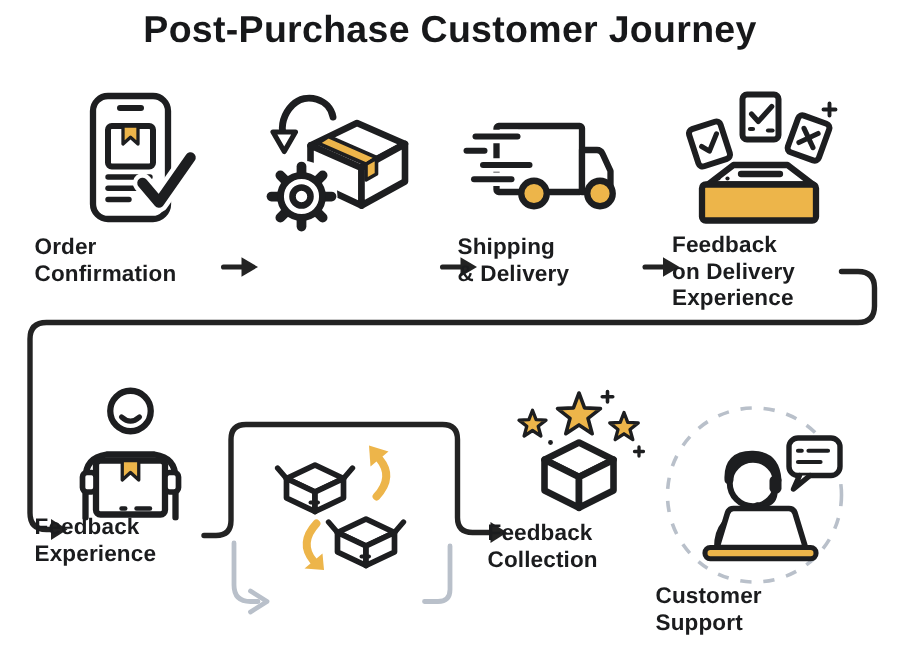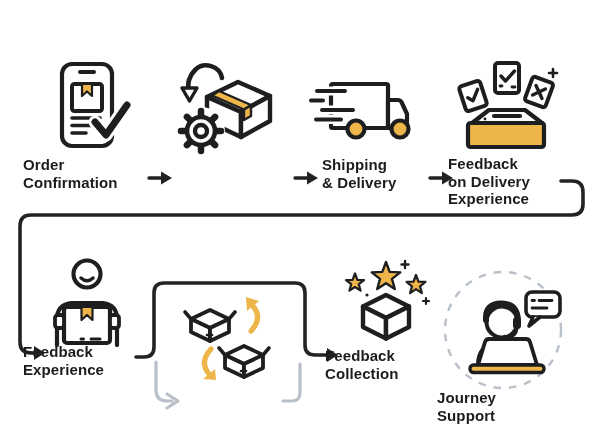--- a/index.html
+++ b/index.html
@@ -25,20 +25,21 @@
   .accf{fill:var(--accent,#edb54a);}
   .ln{stroke:var(--line,#232323);fill:none;stroke-linecap:round;stroke-linejoin:round;}
   .lnf{fill:var(--line,#232323);}
   .gr{stroke:var(--muted,#b9c0ca);fill:none;stroke-linecap:round;stroke-linejoin:round;}
 </style>
 </head>
 <body>
 
 <div class="canvas">
 
+  <div class="title">Post-Purchase Customer Journey</div>
 
   <svg class="abs" style="left:48px;top:58px" width="84" height="94" viewBox="0 0 84 94">
     <rect x="14" y="6" width="50" height="82" rx="10" class="stw" stroke-width="4.2"></rect>
     <path d="M32,14 H46" class="st" stroke-width="4"></path>
     <rect x="24" y="26" width="30" height="27" rx="2.5" class="stw" stroke-width="4"></rect>
     <path d="M34,26 h10 v12 l-5,-4.5 l-5,4.5 z" class="sta" stroke-width="2.2"></path>
     <path d="M24,60 H52" class="st" stroke-width="3.6"></path>
     <path d="M24,67.5 H46" class="st" stroke-width="3.6"></path>
     <path d="M24,75 H38" class="st" stroke-width="3.6"></path>
     <path d="M47,64 L58,77 L79,47" stroke="#fff" stroke-width="13" fill="none" stroke-linecap="round" stroke-linejoin="round"></path>
@@ -106,21 +107,21 @@
     <path d="M2,9 H15" class="ln" stroke-width="3.4"></path>
       <polygon points="14,2.5 25,9 14,15.5" class="lnf"></polygon>
   </svg>
 
 
   <svg class="abs" style="left:293px;top:169px" width="26" height="18" viewBox="0 0 26 18">
     <path d="M2,9 H15" class="ln" stroke-width="3.4"></path>
       <polygon points="14,2.5 25,9 14,15.5" class="lnf"></polygon>
   </svg>
 
-  <div class="node-label" style="left:322px;top:156px;width:130px">Shipping
+  <div class="node-label" style="left:305px;top:156px;width:130px">Shipping
 &amp; Delivery</div>
 
   <svg class="abs" style="left:428px;top:169px" width="26" height="18" viewBox="0 0 26 18">
     <path d="M2,9 H15" class="ln" stroke-width="3.4"></path>
       <polygon points="14,2.5 25,9 14,15.5" class="lnf"></polygon>
   </svg>
 
   <div class="node-label" style="left:448px;top:155px;width:120px">Feedback
 on Delivery
 Experience</div>
@@ -196,16 +197,16 @@
     <path d="M38,97 Q38,77 58,74 H68 Q86,77 88,95" class="stw" stroke-width="4"></path>
     <circle cx="62" cy="54" r="15.5" class="stw" stroke-width="4"></circle>
     <path d="M46,52 Q45,35 62,35.5 Q77,36 78,52" class="st" stroke-width="6"></path>
     <rect x="73" y="49" width="8" height="12" rx="3.5" class="fd"></rect>
     <path d="M77,61 Q76,69 67,69" class="st" stroke-width="2.8"></path>
     <circle cx="65" cy="69" r="2.2" class="fd"></circle>
     <path d="M49,71 H86 Q89,71 90,74 L97,97 H38 L45,74 Q46,71 49,71 Z" class="stw" stroke-width="3.8"></path>
     <rect x="30" y="97" width="74" height="7.5" rx="3.5" class="sta" stroke-width="3.4"></rect>
   </svg>
 
-  <div class="node-label" style="left:437px;top:389px;width:130px">Journey
+  <div class="node-label" style="left:437px;top:389px;width:130px">Customer
 Support</div>
 
 </div>
 
 </body></html>

